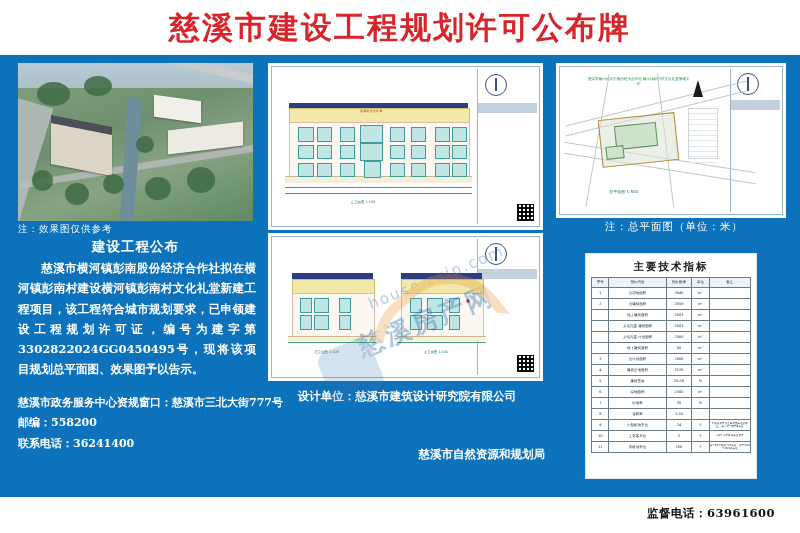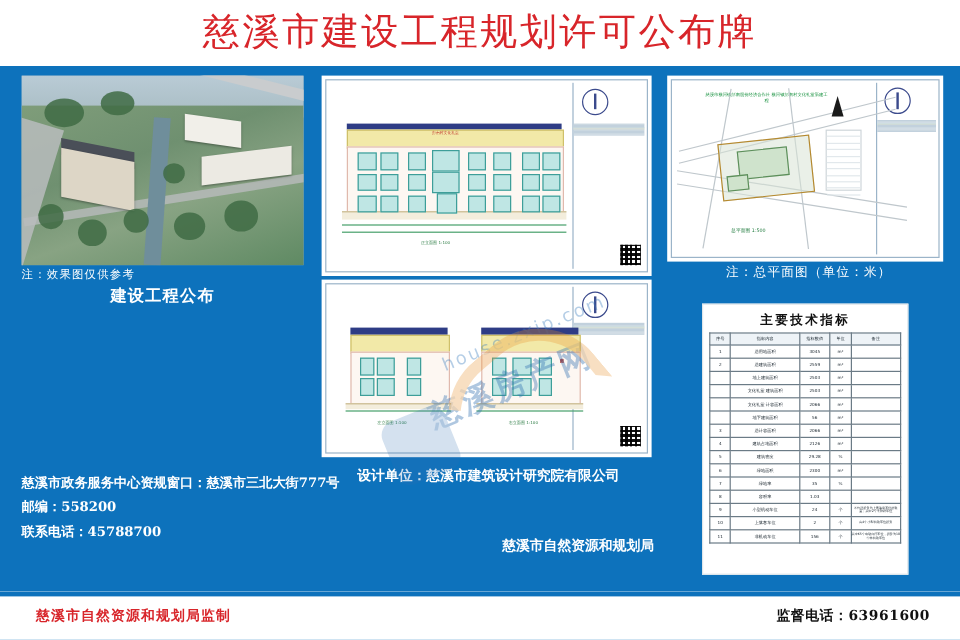--- a/index.html
+++ b/index.html
@@ -9,21 +9,21 @@
     font-family:"DejaVu Sans","Liberation Sans",sans-serif;
   }
   .board{position:relative;width:800px;height:533px;background:#fff;}
 
   
   .title-bar{
     position:absolute;left:0;top:0;width:800px;height:55px;
     display:flex;align-items:center;justify-content:center;background:#fff;
   }
   .title-bar .title{
-    font-size:31px;font-weight:normal;color:#d8252a;
+    font-size:31px;font-weight:bold;color:#d8252a;
     letter-spacing:2px;line-height:1;font-family:"DejaVu Serif","Liberation Serif",serif;
   }
 
   
   .blue{
     position:absolute;left:0;top:55px;width:800px;height:438px;
     background:#0d72bc;
   }
 
   
@@ -215,24 +215,27 @@
       <div class="tree" style="left:54%;top:72%;width:11%;height:15%;"></div>
       <div class="tree" style="left:72%;top:66%;width:12%;height:16%;"></div>
       <div class="tree" style="left:8%;top:12%;width:14%;height:15%;"></div>
       <div class="tree" style="left:28%;top:8%;width:12%;height:13%;"></div>
       <div class="tree" style="left:50%;top:46%;width:8%;height:11%;"></div>
     </div>
 
     <div class="note-render">注：效果图仅供参考</div>
 
     <div class="left-head">建设工程公布</div>
+    <div class="left-body">
+      <p>慈溪市横河镇彭南股份经济合作社拟在横河镇彭南村建设横河镇彭南村文化礼堂新建工程项目，该工程符合城市规划要求，已申领建设工程规划许可证，编号为建字第3302822024GG0450495号，现将该项目规划总平面图、效果图予以告示。</p>
+    </div>
     <div class="left-contact">
       <div>慈溪市政务服务中心资规窗口：慈溪市三北大街777号</div>
       <div>邮编：558200</div>
-      <div>联系电话：45788700</div>
+      <div>联系电话：36241400</div>
     </div>
 
     <div class="card dwg dwg1">
       <div class="sheet">
         <div class="tblock">
           <div class="tb-logo"></div>
           <div style="position:absolute;top:22%;left:0;right:0;">
             <div class="tb-row"></div>
               <div class="tb-row"></div>
               <div class="tb-row"></div>
@@ -531,17 +534,16 @@
       <div class="wm-badge"></div>
       <div class="wm-arc"></div>
       <div class="wm-s" style="margin-left:56px;">house.zxip.com</div>
       <div class="wm-t" style="margin-left:30px;margin-top:10px;">慈溪房产网</div>
     </div>
 
   </div>
 
   <div class="footer">
     <div class="line"></div>
-    <div class="f-left">慈溪市自然资源和规划局监制</div>
     <div class="f-right">监督电话：63961600</div>
   </div>
 
 </div>
 
 </body></html>

